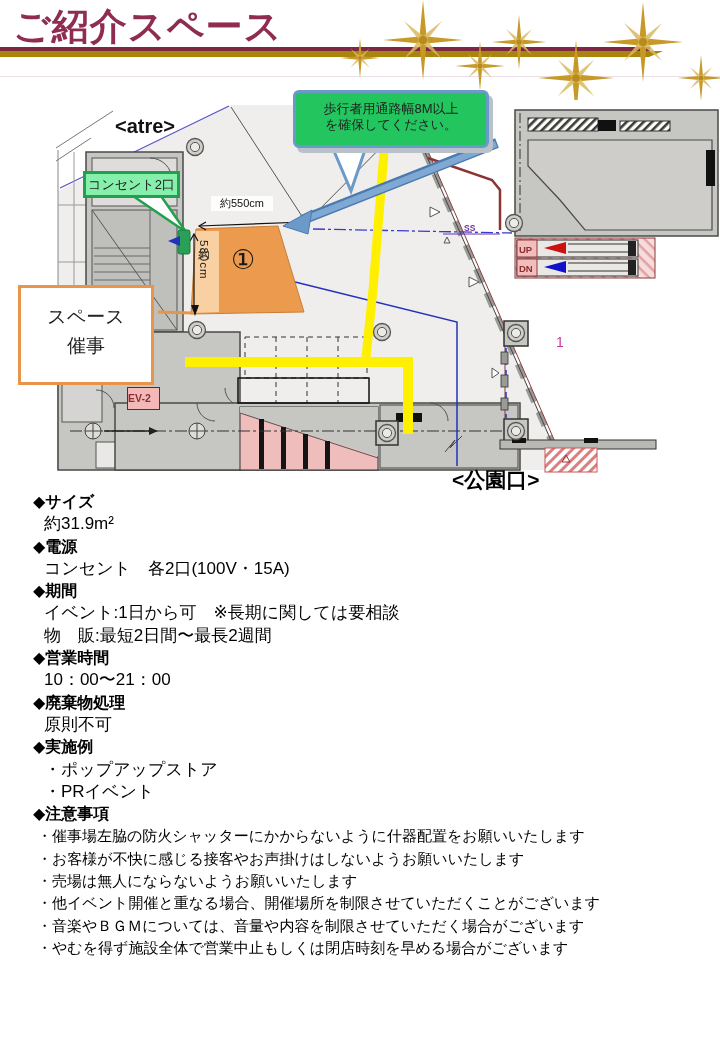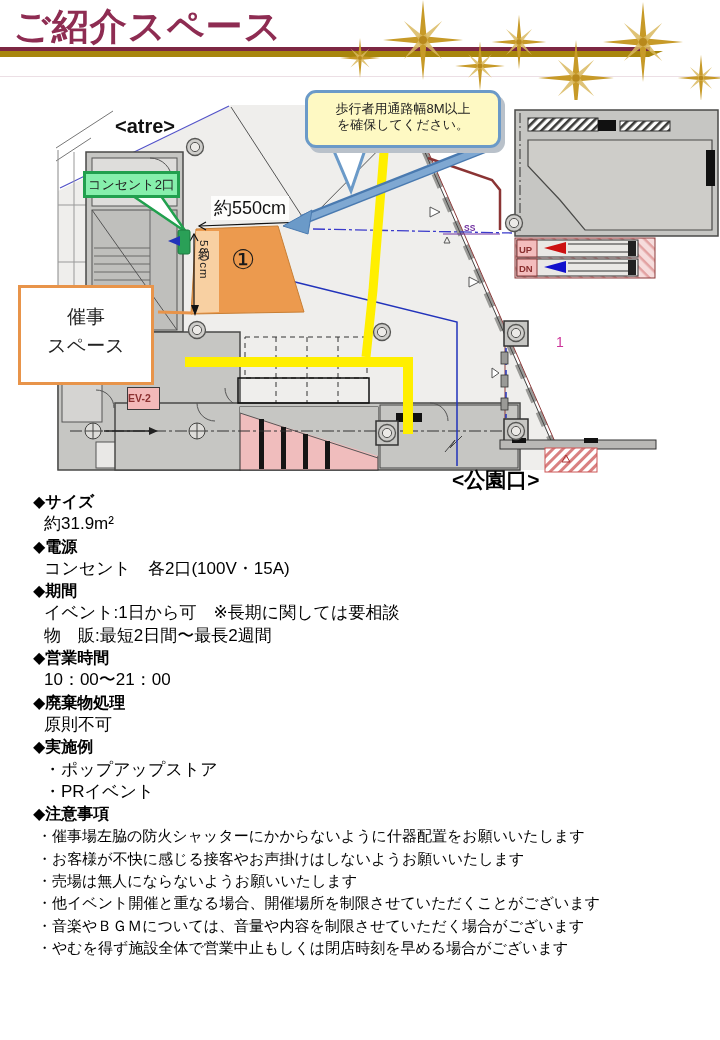--- a/index.html
+++ b/index.html
@@ -12,27 +12,27 @@
   .rule-maroon{position:absolute;left:0;top:47px;width:650px;height:4px;background:#7d2743;}
   .rule-gold{position:absolute;left:0;top:51px;width:663px;height:6px;background:#a8860d;
              clip-path:polygon(0 0,100% 0,calc(100% - 14px) 100%,0 100%);}
   .rule-faint{position:absolute;left:0;top:76px;width:720px;height:1px;background:#ecdfe5;}
   .sparkles{position:absolute;left:340px;top:0;}
 
   
   .map{position:absolute;left:0;top:0;width:720px;height:495px;}
   .plan{position:absolute;left:55px;top:100px;}
   .atre{position:absolute;left:115px;top:115px;font-size:20px;font-weight:700;color:#111;}
-  .bubble{position:absolute;left:293px;top:90px;width:190px;height:44px;background:#fef9c3;
-          border:3px solid #6b9ac8;border-radius:11px;box-shadow:4px 5px 0 #b9c1ca;
-          text-align:center;font-size:13px;line-height:16px;padding-top:8px;color:#222;margin-left:12px;}
+  .bubble{position:absolute;left:293px;top:90px;width:190px;height:44px;background:#22c55e;
+          border:3px solid #6b9ac8;border-radius:6px;box-shadow:4px 5px 0 #b9c1ca;
+          text-align:center;font-size:13px;line-height:16px;padding-top:8px;color:#222;}
   .outlet{position:absolute;left:83px;top:171px;width:91px;height:21px;background:#86efac;
           border:3px solid #21a04e;font-size:13px;line-height:21px;text-align:center;color:#222;}
-  .w-label{position:absolute;left:211px;top:196px;font-size:18px;color:#111;
-           background:rgba(255,255,255,.85);padding:0 3px;}
+  .w-label{position:absolute;left:211px;top:196px;font-size:11px;color:#111;
+           background:rgba(255,255,255,.85);padding:0 9px;}
   .d-label{position:absolute;left:196px;top:239px;font-size:11.5px;color:#222;
            writing-mode:vertical-rl;height:72px;letter-spacing:1px;}
   .space-no{position:absolute;left:231px;top:244px;font-size:27px;color:#1a1a1a;}
   .event-box{position:absolute;left:18px;top:285px;width:130px;height:80px;background:#fff;
              border:3px solid #e8944a;text-align:center;font-size:19px;line-height:29px;
              padding-top:14px;color:#222;}
   .ev2{position:absolute;left:127px;top:387px;width:31px;height:21px;background:#f3b9b9;
        border:1.5px solid #3a3a3a;color:#8b3030;font-size:10.5px;font-weight:700;
        line-height:21px;text-align:left;}
   .park{position:absolute;left:452px;top:466px;font-size:21px;font-weight:700;color:#000;}
@@ -290,22 +290,22 @@
       <div>歩行者用通路幅8M以上</div>
       <div>を確保してください。</div>
     </div>
 
     <div class="outlet">コンセント2口</div>
     <div class="w-label">約550cm</div>
     <div class="d-label">約580cm</div>
     <div class="space-no">①</div>
 
     <div class="event-box">
+      <div>スペース</div>
       <div>催事</div>
-      <div>スペース</div>
     </div>
 
     <div class="ev2">EV-2</div>
     <div class="park">&lt;公園口&gt;</div>
   </div>
 
   <div class="details">
     <p class="h">◆サイズ</p>
     <p class="v">約31.9m²</p>
 

